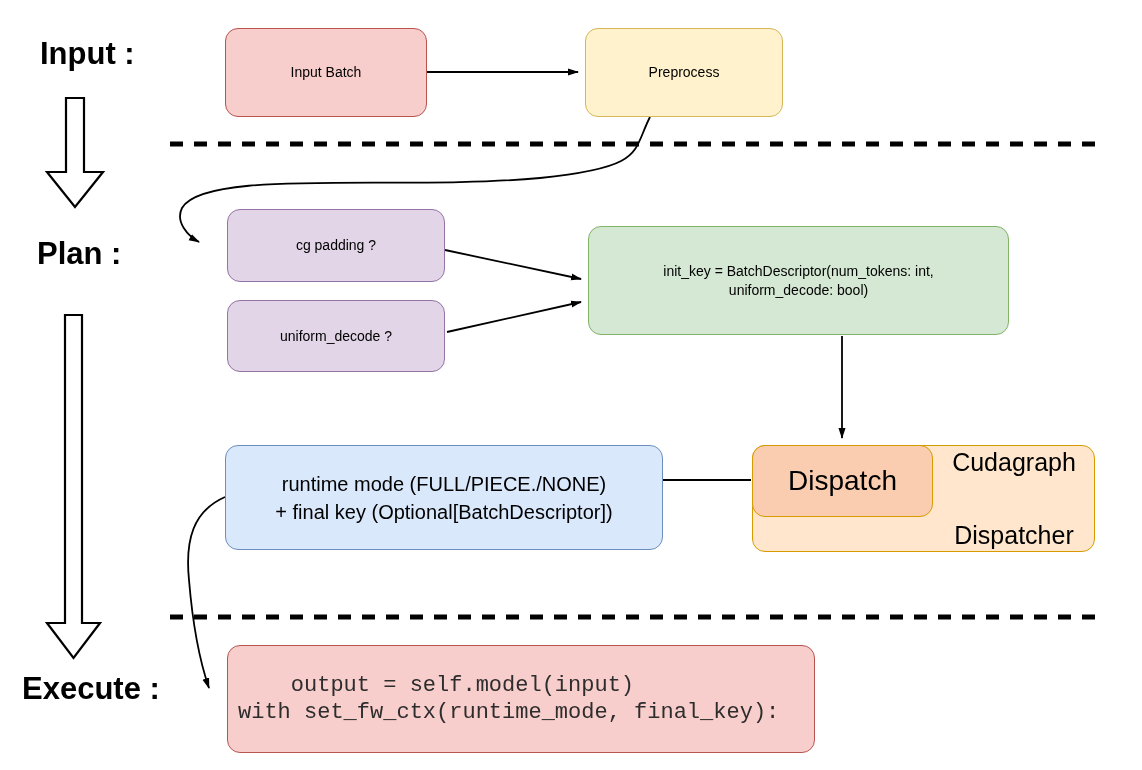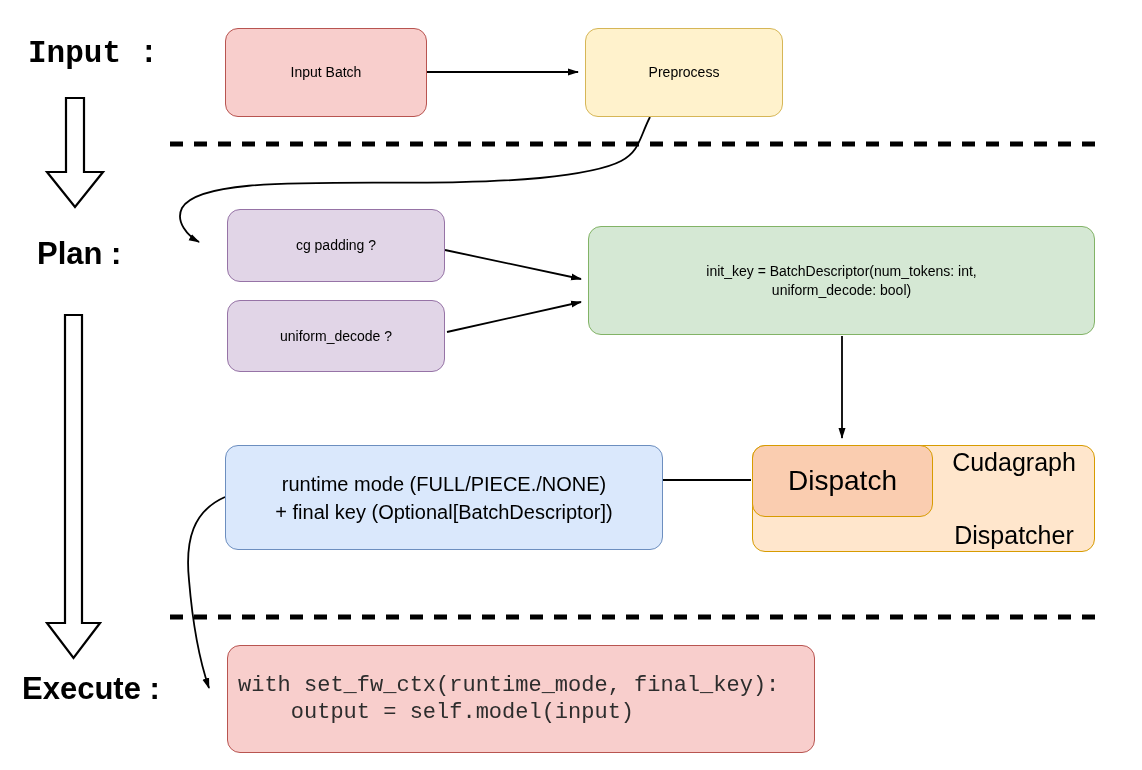--- a/index.html
+++ b/index.html
@@ -52,59 +52,59 @@
 
     <line x1="427" y1="72" x2="578" y2="72" stroke="#000" stroke-width="1.8" marker-end="url(#ah)"></line>
     <path d="M650,117 C632,152 646,167 540,178 C400,191 205,168 182,208 C175,222 188,236 199,242" fill="none" stroke="#000" stroke-width="1.8" marker-end="url(#ah)"></path>
     <line x1="445" y1="250" x2="581" y2="279" stroke="#000" stroke-width="1.8" marker-end="url(#ah)"></line>
     <line x1="447" y1="332" x2="581" y2="302" stroke="#000" stroke-width="1.8" marker-end="url(#ah)"></line>
     <line x1="842" y1="336" x2="842" y2="438" stroke="#000" stroke-width="1.8" marker-end="url(#ah)"></line>
     <line x1="751" y1="480" x2="631" y2="480" stroke="#000" stroke-width="1.8" marker-end="url(#ah)"></line>
     <path d="M225,497 C193,511 185,540 189,580 C193,628 200,662 209,688" fill="none" stroke="#000" stroke-width="1.8" marker-end="url(#ah)"></path>
   </svg>
 
-  <div class="section-label" style="left:28px;top:36px;font-family:Liberation Mono, monospace;">Input :</div>
+  <div class="section-label" style="left:40px;top:36px;">Input :</div>
   <div class="section-label" style="left:37px;top:236px;">Plan :</div>
   <div class="section-label" style="left:22px;top:671px;">Execute :</div>
 
   <div class="node red" style="left:225px;top:28px;width:202px;height:89px;">
     <span>Input Batch</span>
   </div>
 
   <div class="node yellow" style="left:585px;top:28px;width:198px;height:89px;">
     <span>Preprocess</span>
   </div>
 
   <div class="node purple" style="left:227px;top:209px;width:218px;height:73px;">
     <span>cg padding ?</span>
   </div>
 
   <div class="node purple" style="left:227px;top:300px;width:218px;height:72px;">
     <span>uniform_decode ?</span>
   </div>
 
-  <div class="node green stack" style="left:588px;top:226px;width:507px;height:109px;">
+  <div class="node green stack" style="left:588px;top:226px;width:421px;height:109px;">
     <div>init_key = BatchDescriptor(num_tokens: int,</div>
     <div>uniform_decode: bool)</div>
   </div>
 
   <div class="node orange-outer" style="left:752px;top:445px;width:343px;height:107px;"></div>
   <div class="dispatcher-text" style="left:933px;top:445px;width:162px;height:107px;">
     <div>Cudagraph</div>
     <div>Dispatcher</div>
   </div>
   <div class="node orange-inner" style="left:752px;top:445px;width:181px;height:72px;">
     <span>Dispatch</span>
   </div>
 
   <div class="node blue stack" style="left:225px;top:445px;width:438px;height:105px;">
     <div>runtime mode (FULL/PIECE./NONE)</div>
     <div>+ final key (Optional[BatchDescriptor])</div>
   </div>
 
   <div class="node code" style="left:227px;top:645px;width:588px;height:108px;">
     <div class="stack">
+      <div class="code-line">    output = self.model(input)</div>
       <div class="code-line">with set_fw_ctx(runtime_mode, final_key):</div>
-      <div class="code-line">    output = self.model(input)</div>
     </div>
   </div>
 
 </div>
 
 </body></html>

